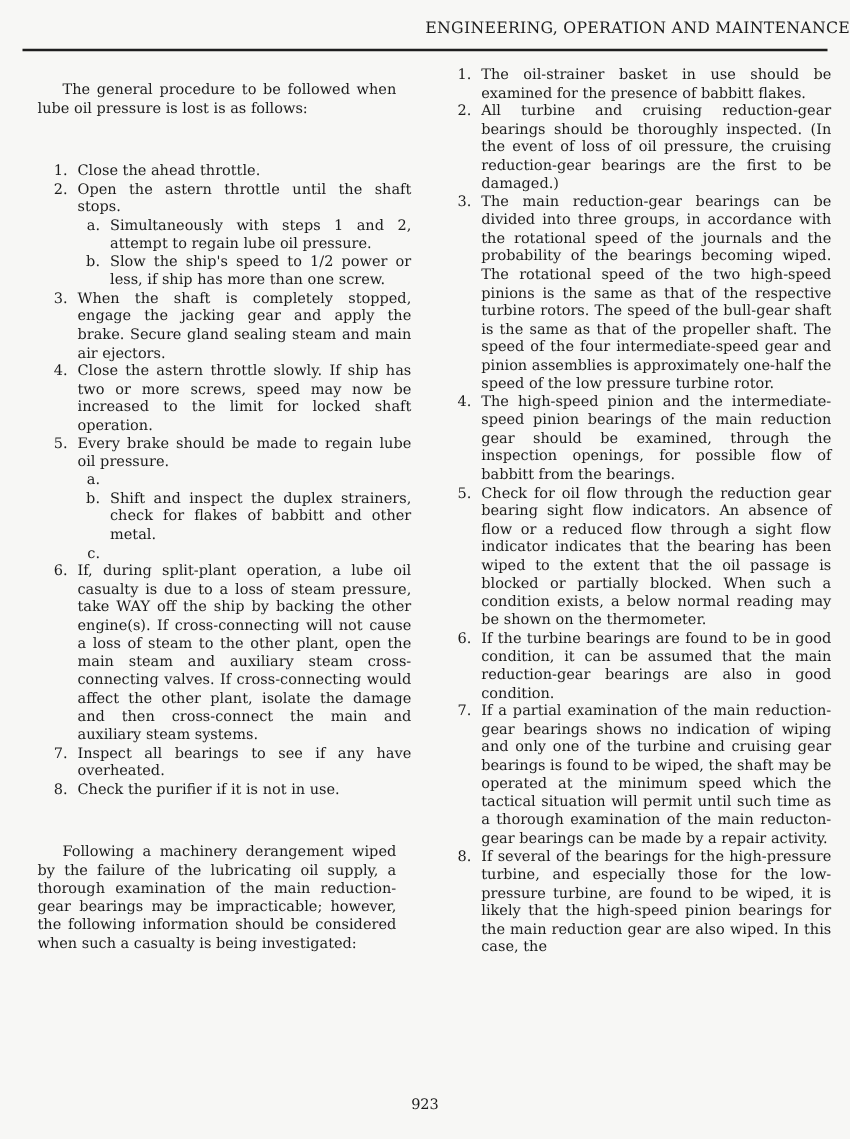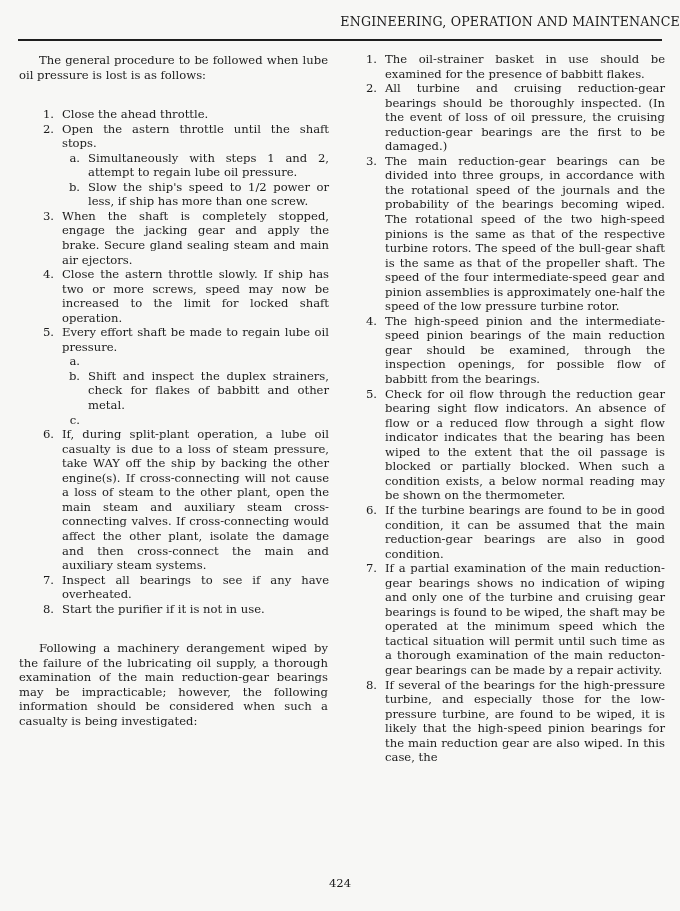--- a/index.html
+++ b/index.html
@@ -17,21 +17,21 @@
   }
   .rule {
     position: absolute; top: 39px; left: 18px; width: 494px;
     height: 2px; background: #1e1e1e;
   }
   .col {
     position: absolute; top: 52px; font-size: 11.6px; line-height: 14.55px;
   }
   .col.left { left: 18px; width: 311px; }
   .col.right { left: 347px; width: 318px; }
-  p { margin: 1px; text-align: justify; }
+  p { margin: 12px; text-align: justify; }
   .para { text-indent: 20px; }
   .gap-lg { height: 24px; }
   .item { display: flex; }
   .num { flex: 0 0 22px; text-align: right; padding-right: 0; }
   .item-body { flex: 1; padding-left: 8px; text-align: justify; }
   .l-item { padding-left: 14px; }
   .r-item { padding-left: 8px; }
   .sub { display: flex; padding-left: 44px; }
   .sub .num { flex: 0 0 18px; }
   .page-number {
@@ -69,21 +69,21 @@
         <div class="item l-item">
           <span class="num">3.</span>
           <span class="item-body">When the shaft is completely stopped, engage the jacking gear and apply the brake. Secure gland sealing steam and main air ejectors.</span>
         </div>
         <div class="item l-item">
           <span class="num">4.</span>
           <span class="item-body">Close the astern throttle slowly. If ship has two or more screws, speed may now be increased to the limit for locked shaft operation.</span>
         </div>
         <div class="item l-item">
           <span class="num">5.</span>
-          <span class="item-body">Every effort shaft be made to regain lube oil pressure.</span>
+          <span class="item-body">Every brake should be made to regain lube oil pressure.</span>
         </div>
         <div class="sub">
           <span class="num">a.</span>
         </div>
         <div class="sub">
           <span class="num">b.</span>
           <span class="item-body">Shift and inspect the duplex strainers, check for flakes of babbitt and other metal.</span>
         </div>
         <div class="sub">
           <span class="num">c.</span>
@@ -91,21 +91,21 @@
         <div class="item l-item">
           <span class="num">6.</span>
           <span class="item-body">If, during split-plant operation, a lube oil casualty is due to a loss of steam pressure, take WAY off the ship by backing the other engine(s). If cross-connecting will not cause a loss of steam to the other plant, open the main steam and auxiliary steam cross-connecting valves. If cross-connecting would affect the other plant, isolate the damage and then cross-connect the main and auxiliary steam systems.</span>
         </div>
         <div class="item l-item">
           <span class="num">7.</span>
           <span class="item-body">Inspect all bearings to see if any have overheated.</span>
         </div>
         <div class="item l-item">
           <span class="num">8.</span>
-          <span class="item-body">Start the purifier if it is not in use.</span>
+          <span class="item-body">Check the purifier if it is not in use.</span>
         </div>
       </div>
     <div class="gap-lg"></div>
     <p class="para">Following a machinery derangement wiped by the failure of the lubricating oil supply, a thorough examination of the main reduction-gear bearings may be impracticable; however, the following information should be considered when such a casualty is being investigated:</p>
   </div>
 
   <div class="col right">
     <div id="right-items">
         <div class="item r-item">
           <span class="num">1.</span>
@@ -135,14 +135,14 @@
           <span class="num">7.</span>
           <span class="item-body">If a partial examination of the main reduction-gear bearings shows no indication of wiping and only one of the turbine and cruising gear bearings is found to be wiped, the shaft may be operated at the minimum speed which the tactical situation will permit until such time as a thorough examination of the main reducton-gear bearings can be made by a repair activity.</span>
         </div>
         <div class="item r-item">
           <span class="num">8.</span>
           <span class="item-body">If several of the bearings for the high-pressure turbine, and especially those for the low-pressure turbine, are found to be wiped, it is likely that the high-speed pinion bearings for the main reduction gear are also wiped. In this case, the</span>
         </div>
       </div>
   </div>
 
-  <div class="page-number">424</div>
+  <div class="page-number">923</div>
 </div>
 
 </body></html>

